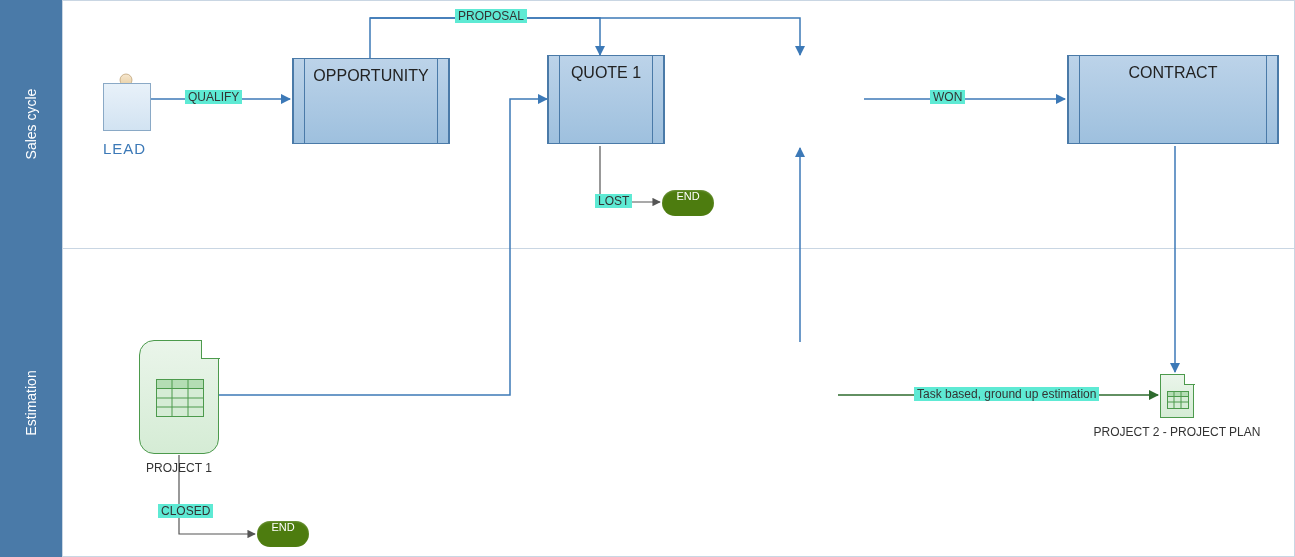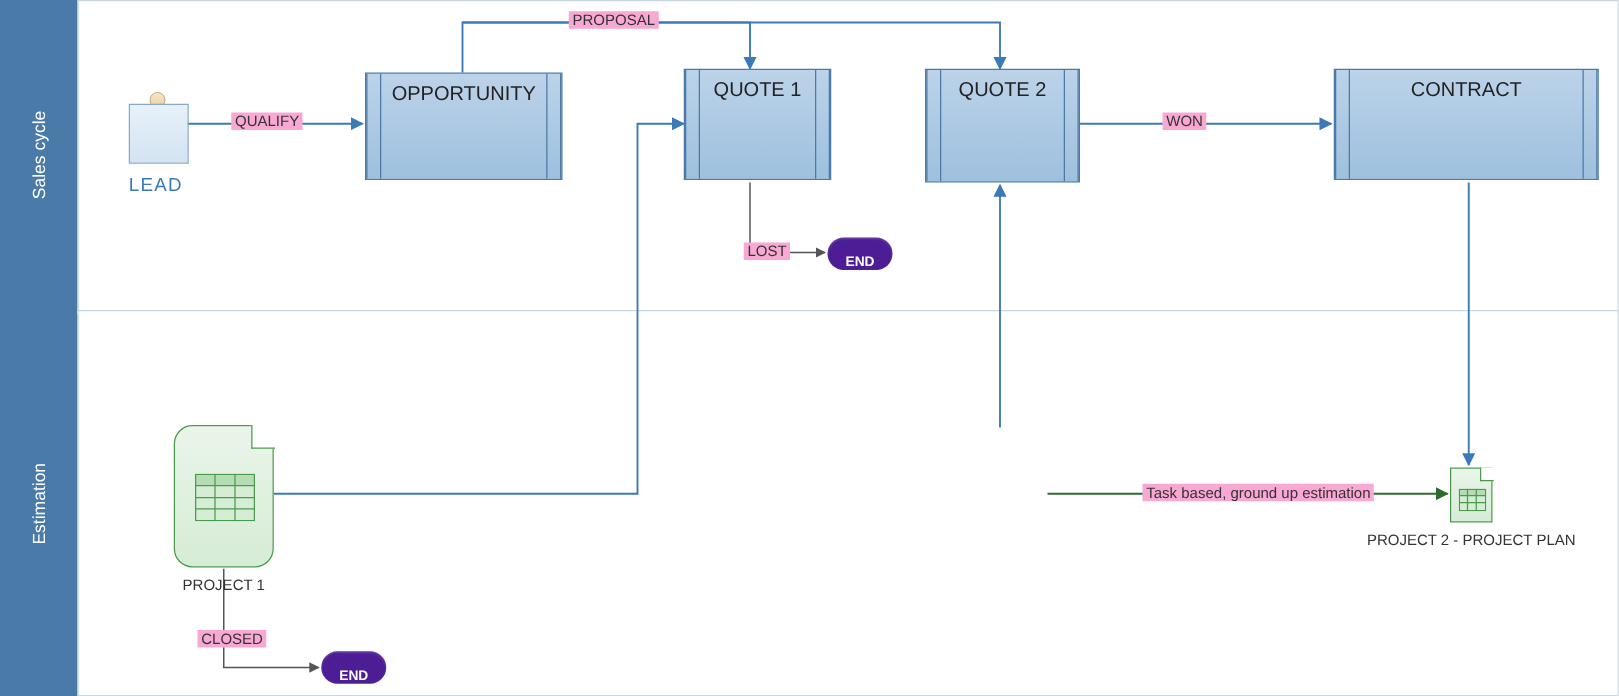--- a/index.html
+++ b/index.html
@@ -85,30 +85,30 @@
   .doc.small .fold { width: 10px; height: 10px; }
   .doc svg.grid { position: absolute; }
   .doc-label {
     position: absolute; text-align: center; font-size: 12px; color: #333;
     width: 200px; left: 50%; transform: translateX(-50%);
   }
 
   
   .term {
     position: absolute;
-    background: #4c1d95; color: #fff;
+    background: #4d7c0f; color: #fff;
     border-radius: 999px;
-    display: flex; align-items: flex-end; justify-content: center;
-    font-size: 11px; font-weight: 700;
+    display: flex; align-items: flex-start; justify-content: center;
+    font-size: 11px; font-weight: 400;
     box-shadow: inset 0 1px 2px rgba(255,255,255,0.2);
   }
 
   
   .edge-label {
-    position: absolute; background: #f9a8d4; padding: 0 3px;
+    position: absolute; background: #5eead4; padding: 0 3px;
     font-size: 12px; color: #333; white-space: nowrap;
   }
 </style>
 </head>
 <body>
 
 <div class="canvas">
 
   <div class="lane-sidebar lane1">
     <span class="lane-label">Sales cycle</span>
@@ -170,23 +170,20 @@
   <div class="lead-label" style="left:103px; top:140px;">LEAD</div>
 
   <div class="proc" style="left:292px; top:58px; width:158px; height:86px;">
     <span>OPPORTUNITY</span>
   </div>
 
   <div class="proc" style="left:547px; top:55px; width:118px; height:89px;">
     <span>QUOTE 1</span>
   </div>
 
-  <div class="proc" style="left:740px; top:55px; width:124px; height:91px;">
-    <span>QUOTE 2</span>
-  </div>
 
   <div class="proc" style="left:1067px; top:55px; width:212px; height:89px;">
     <span>CONTRACT</span>
   </div>
 
   <div class="term" style="left:662px; top:190px; width:52px; height:26px;">
     <span>END</span>
   </div>
 
   <div class="doc" style="left:139px; top:340px; width:80px; height:114px;border-radius:15px;">

